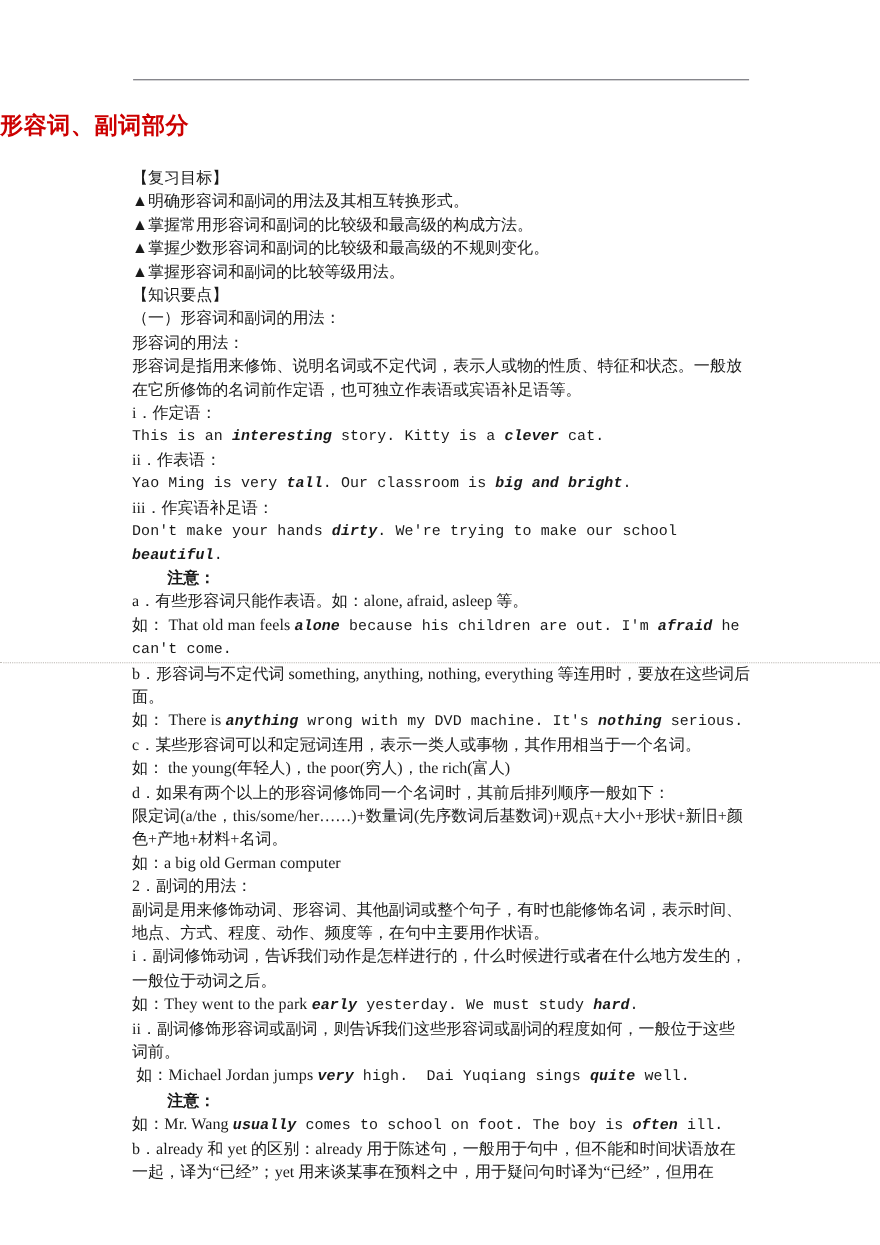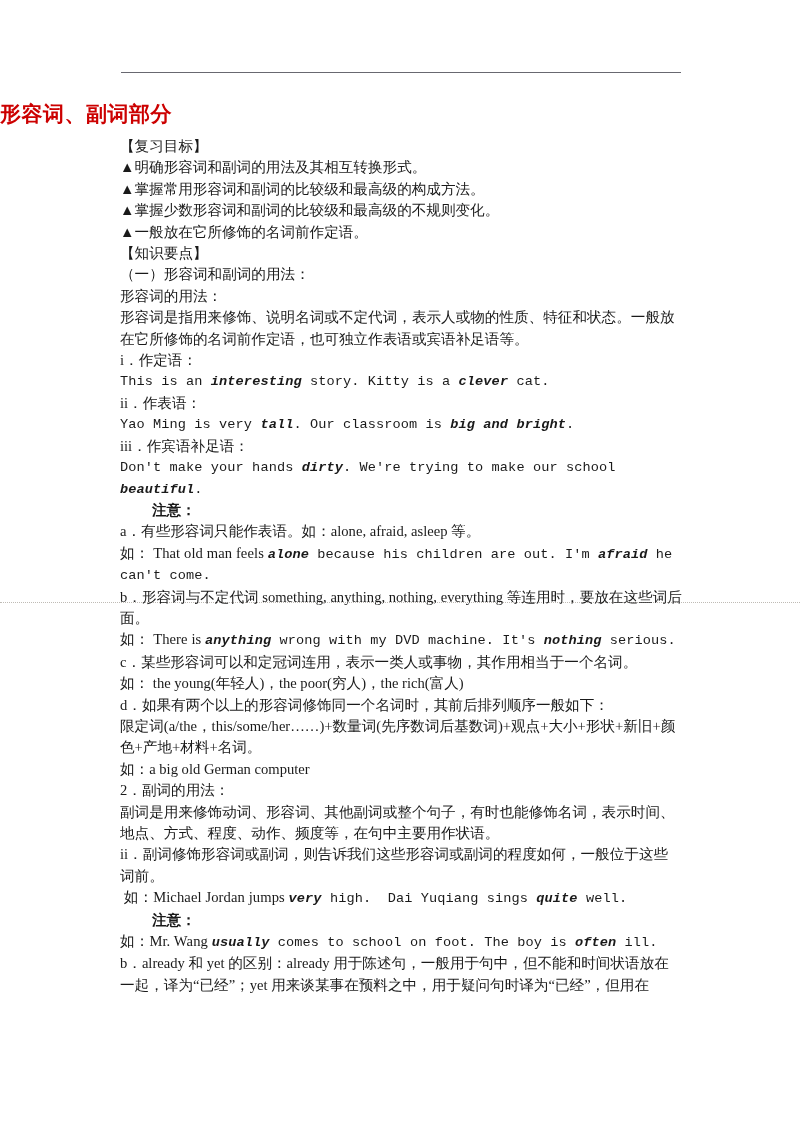--- a/index.html
+++ b/index.html
@@ -57,21 +57,21 @@
     color: #cc0000;
     font-weight: bold;
     font-size: 21px;
     letter-spacing: 0.5px;
     font-family: "Liberation Sans", "DejaVu Sans", sans-serif;
   }
 
   .body-col {
     position: absolute;
     left: 120px;
-    top: 136px;
+    top: 152px;
     width: 562px;
   }
 
   .ln {
     font-size: 14.3px;
     line-height: 21.4px;
     white-space: pre-wrap;
     word-break: break-word;
     margin: 0;
     padding: 0;
@@ -112,21 +112,21 @@
   <div class="doc-title">形容词、副词部分</div>
 
   <div class="dotted-rule"></div>
 
   <div class="body-col">
 
     <p class="ln cn">【复习目标】</p>
     <p class="ln cn">▲明确形容词和副词的用法及其相互转换形式。</p>
     <p class="ln cn">▲掌握常用形容词和副词的比较级和最高级的构成方法。</p>
     <p class="ln cn">▲掌握少数形容词和副词的比较级和最高级的不规则变化。</p>
-    <p class="ln cn">▲一般放在它所修饰的名词前作定语。</p>
+    <p class="ln cn">▲掌握形容词和副词的比较等级用法。</p>
 
     <p class="ln cn">【知识要点】</p>
     <p class="ln cn">（一）形容词和副词的用法：</p>
     <p class="ln cn">形容词的用法：</p>
     <p class="ln cn">形容词是指用来修饰、说明名词或不定代词，表示人或物的性质、特征和状态。一般放在它所修饰的名词前作定语，也可独立作表语或宾语补足语等。</p>
 
     <p class="ln cn">i．作定语：</p>
     <p class="ln en"><span>This is an </span><span class="bi">interesting</span><span> story. Kitty is a </span><span class="bi">clever</span><span> cat.</span></p>
 
     <p class="ln cn">ii．作表语：</p>
@@ -145,20 +145,22 @@
     <p class="ln cn">c．某些形容词可以和定冠词连用，表示一类人或事物，其作用相当于一个名词。</p>
     <p class="ln cn">如： the young(年轻人)，the poor(穷人)，the rich(富人)</p>
 
     <p class="ln cn">d．如果有两个以上的形容词修饰同一个名词时，其前后排列顺序一般如下：</p>
     <p class="ln cn">限定词(a/the，this/some/her……)+数量词(先序数词后基数词)+观点+大小+形状+新旧+颜色+产地+材料+名词。</p>
     <p class="ln cn">如：a big old German computer</p>
 
     <p class="ln cn">2．副词的用法：</p>
     <p class="ln cn">副词是用来修饰动词、形容词、其他副词或整个句子，有时也能修饰名词，表示时间、地点、方式、程度、动作、频度等，在句中主要用作状语。</p>
 
+    <p class="ln cn">i．副词修饰动词，告诉我们动作是怎样进行的，什么时候进行或者在什么地方发生的，一般位于动词之后。</p>
+    <p class="ln en"><span class="cn">如：They went to the park </span><span class="bi">early</span><span> yesterday. We must study </span><span class="bi">hard</span><span>.</span></p>
 
     <p class="ln cn">ii．副词修饰形容词或副词，则告诉我们这些形容词或副词的程度如何，一般位于这些词前。</p>
     <p class="ln en"><span class="cn"> 如：Michael Jordan jumps </span><span class="bi">very</span><span> high.  Dai Yuqiang sings </span><span class="bi">quite</span><span> well.</span></p>
 
     <p class="ln cn bold">注意：</p>
     <p class="ln en"><span class="cn">如：Mr. Wang </span><span class="bi">usually</span><span> comes to school on foot. The boy is </span><span class="bi">often</span><span> ill.</span></p>
 
     <p class="ln cn">b．already 和 yet 的区别：already 用于陈述句，一般用于句中，但不能和时间状语放在一起，译为“已经”；yet 用来谈某事在预料之中，用于疑问句时译为“已经”，但用在</p>
 
   </div>

